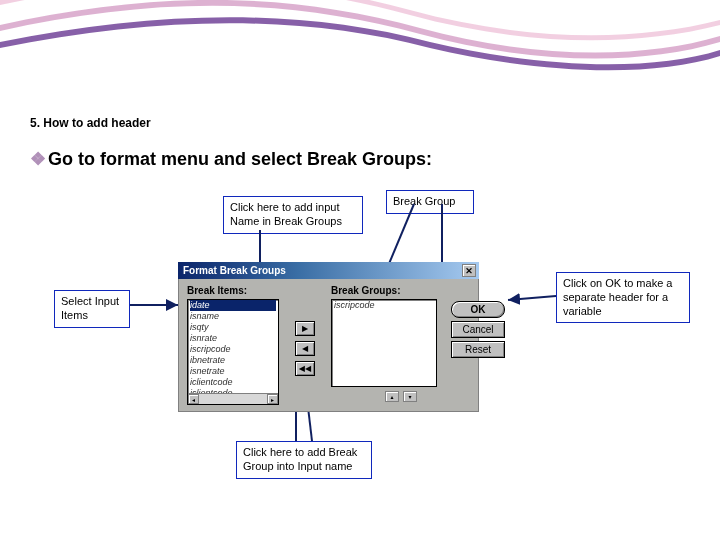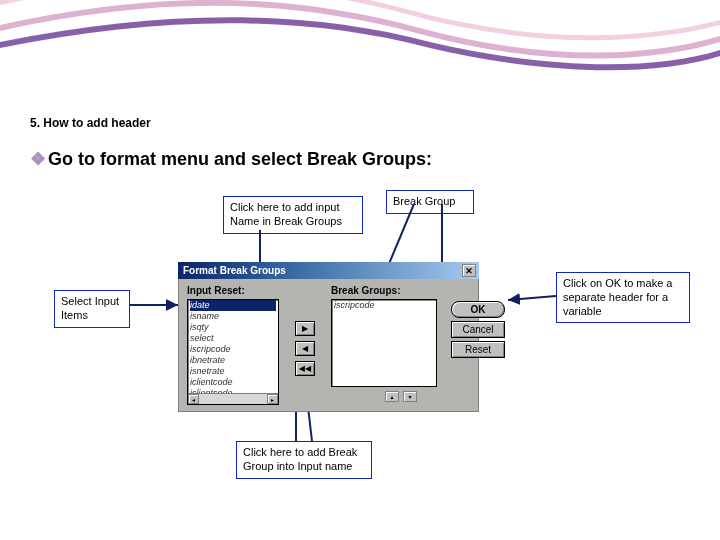--- a/index.html
+++ b/index.html
@@ -181,29 +181,29 @@
   <line x1="556" y1="296" x2="508" y2="300" stroke="#102060" stroke-width="2" marker-end="url(#ah)"></line>
 </svg>
 
 <div class="dialog">
   <div class="titlebar">
     <span>Format Break Groups</span>
     <span class="spacer"></span>
     <span class="closebtn">✕</span>
   </div>
   <div class="dbody">
-    <div class="lbl" style="left:8px; top:6px;">Input Reset:</div>
+    <div class="lbl" style="left:8px; top:6px;">Break Items:</div>
     <div class="lbl" style="left:152px; top:6px;">Break Groups:</div>
 
     <div class="listbox" style="left:8px; top:20px; width:92px; height:106px;">
       <div class="items">
         <div class="sel">idate</div>
         <div>isname</div>
         <div>isqty</div>
-        <div>select</div>
+        <div>isnrate</div>
         <div>iscripcode</div>
         <div>ibnetrate</div>
         <div>isnetrate</div>
         <div>iclientcode</div>
         <div>iclientcode</div>
       </div>
       <div class="hscroll">
         <div class="arrbtn">◂</div>
         <div class="track"></div>
         <div class="arrbtn">▸</div>

